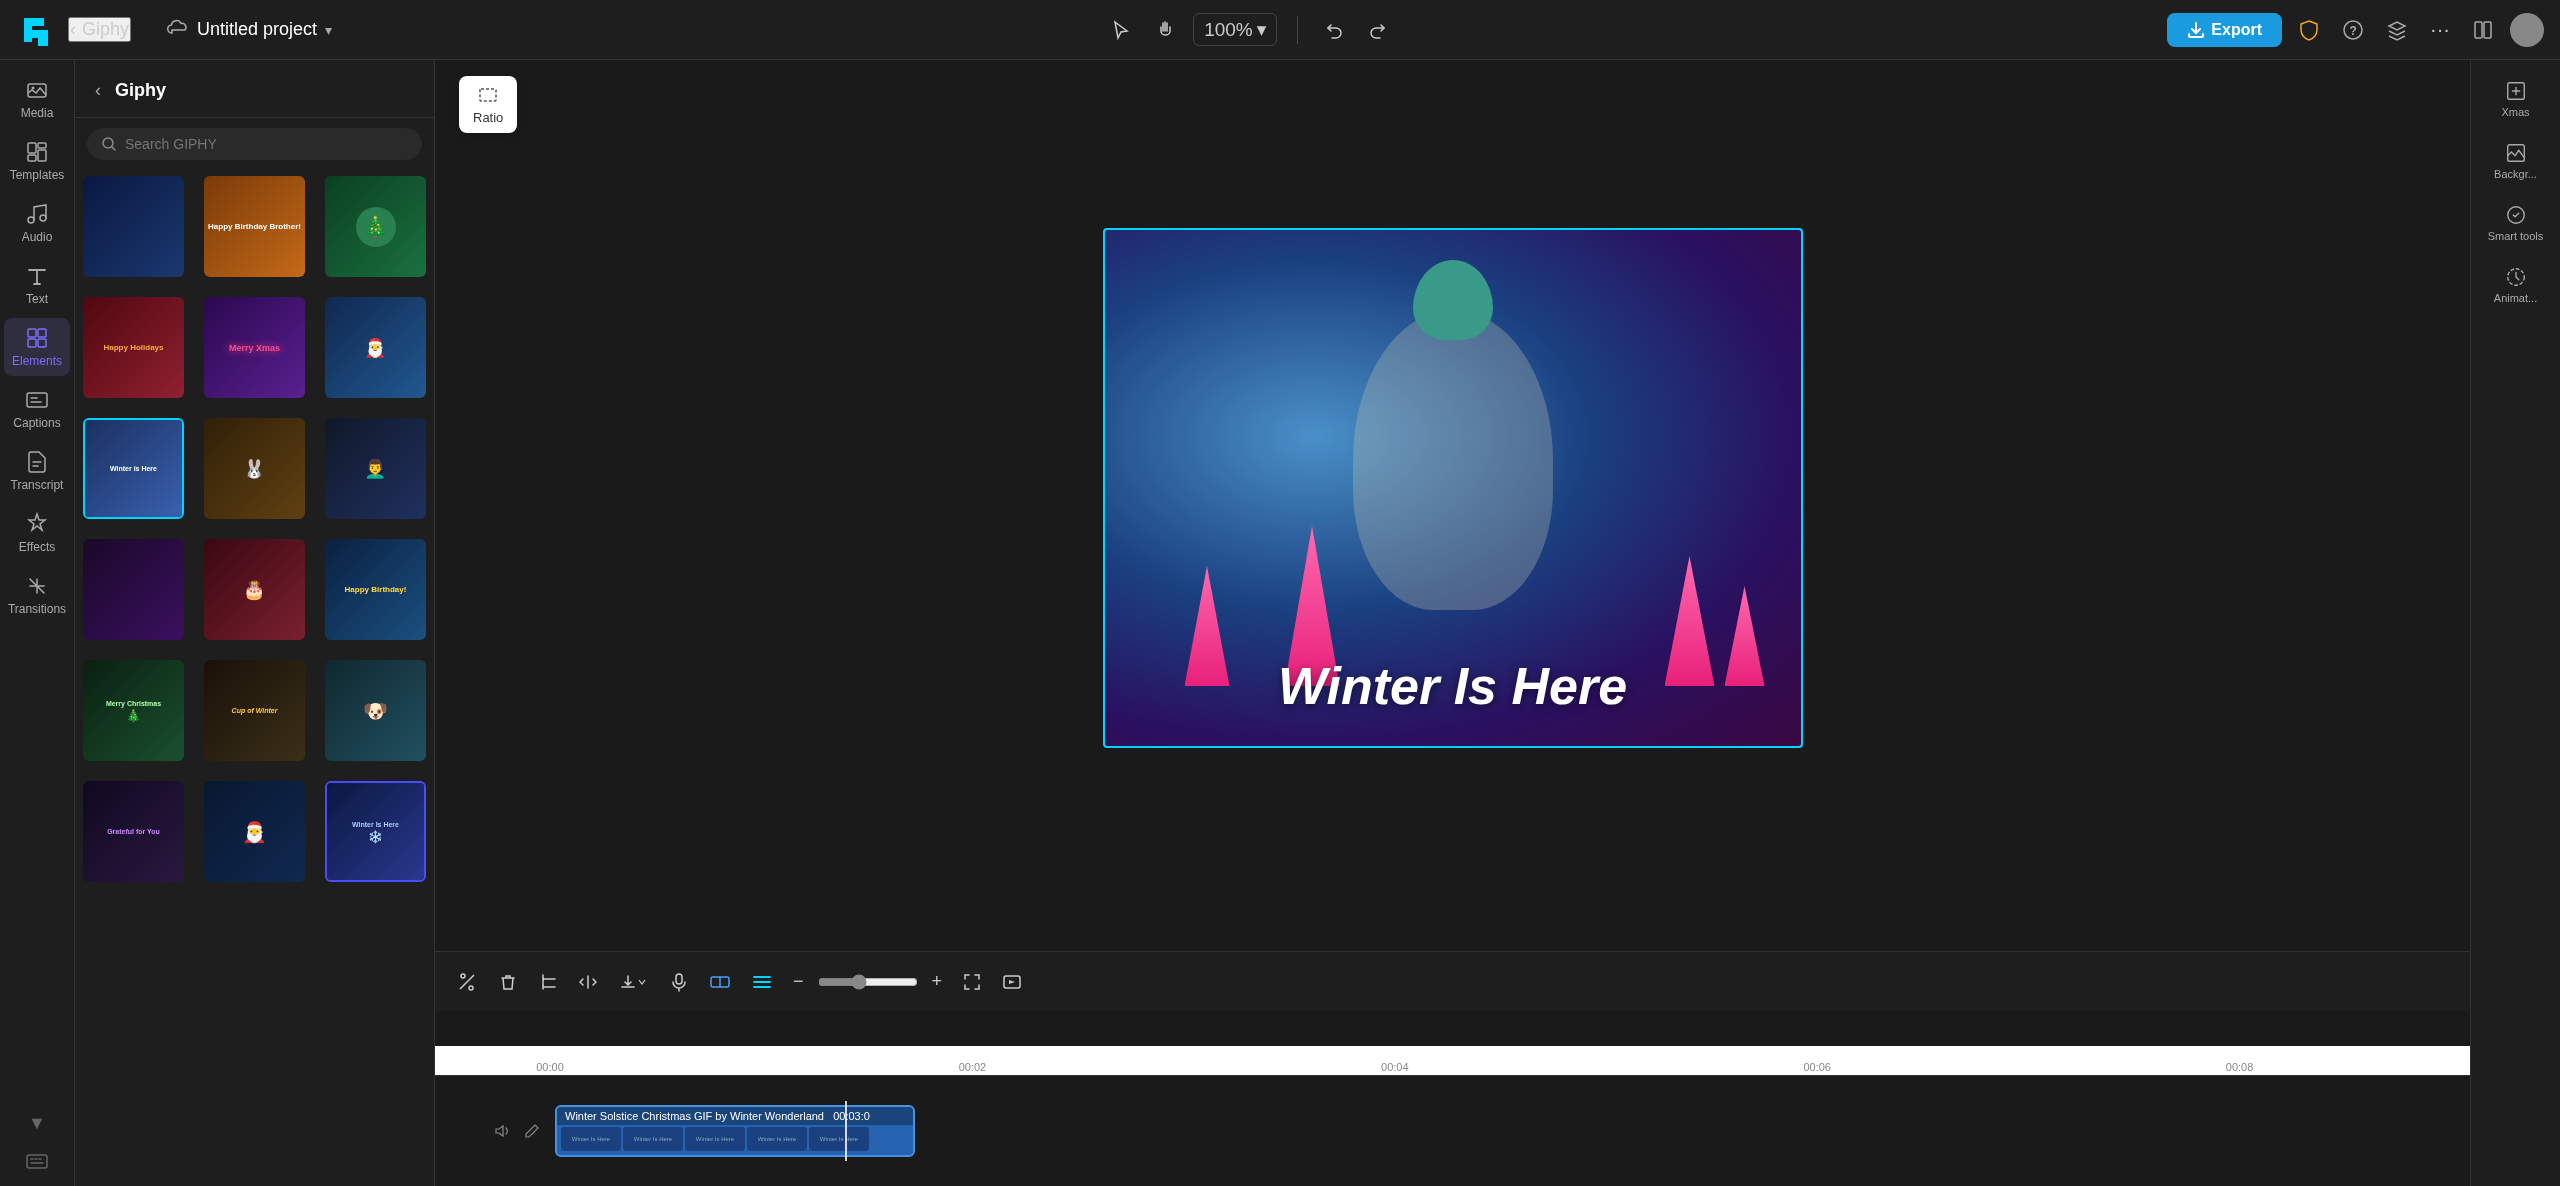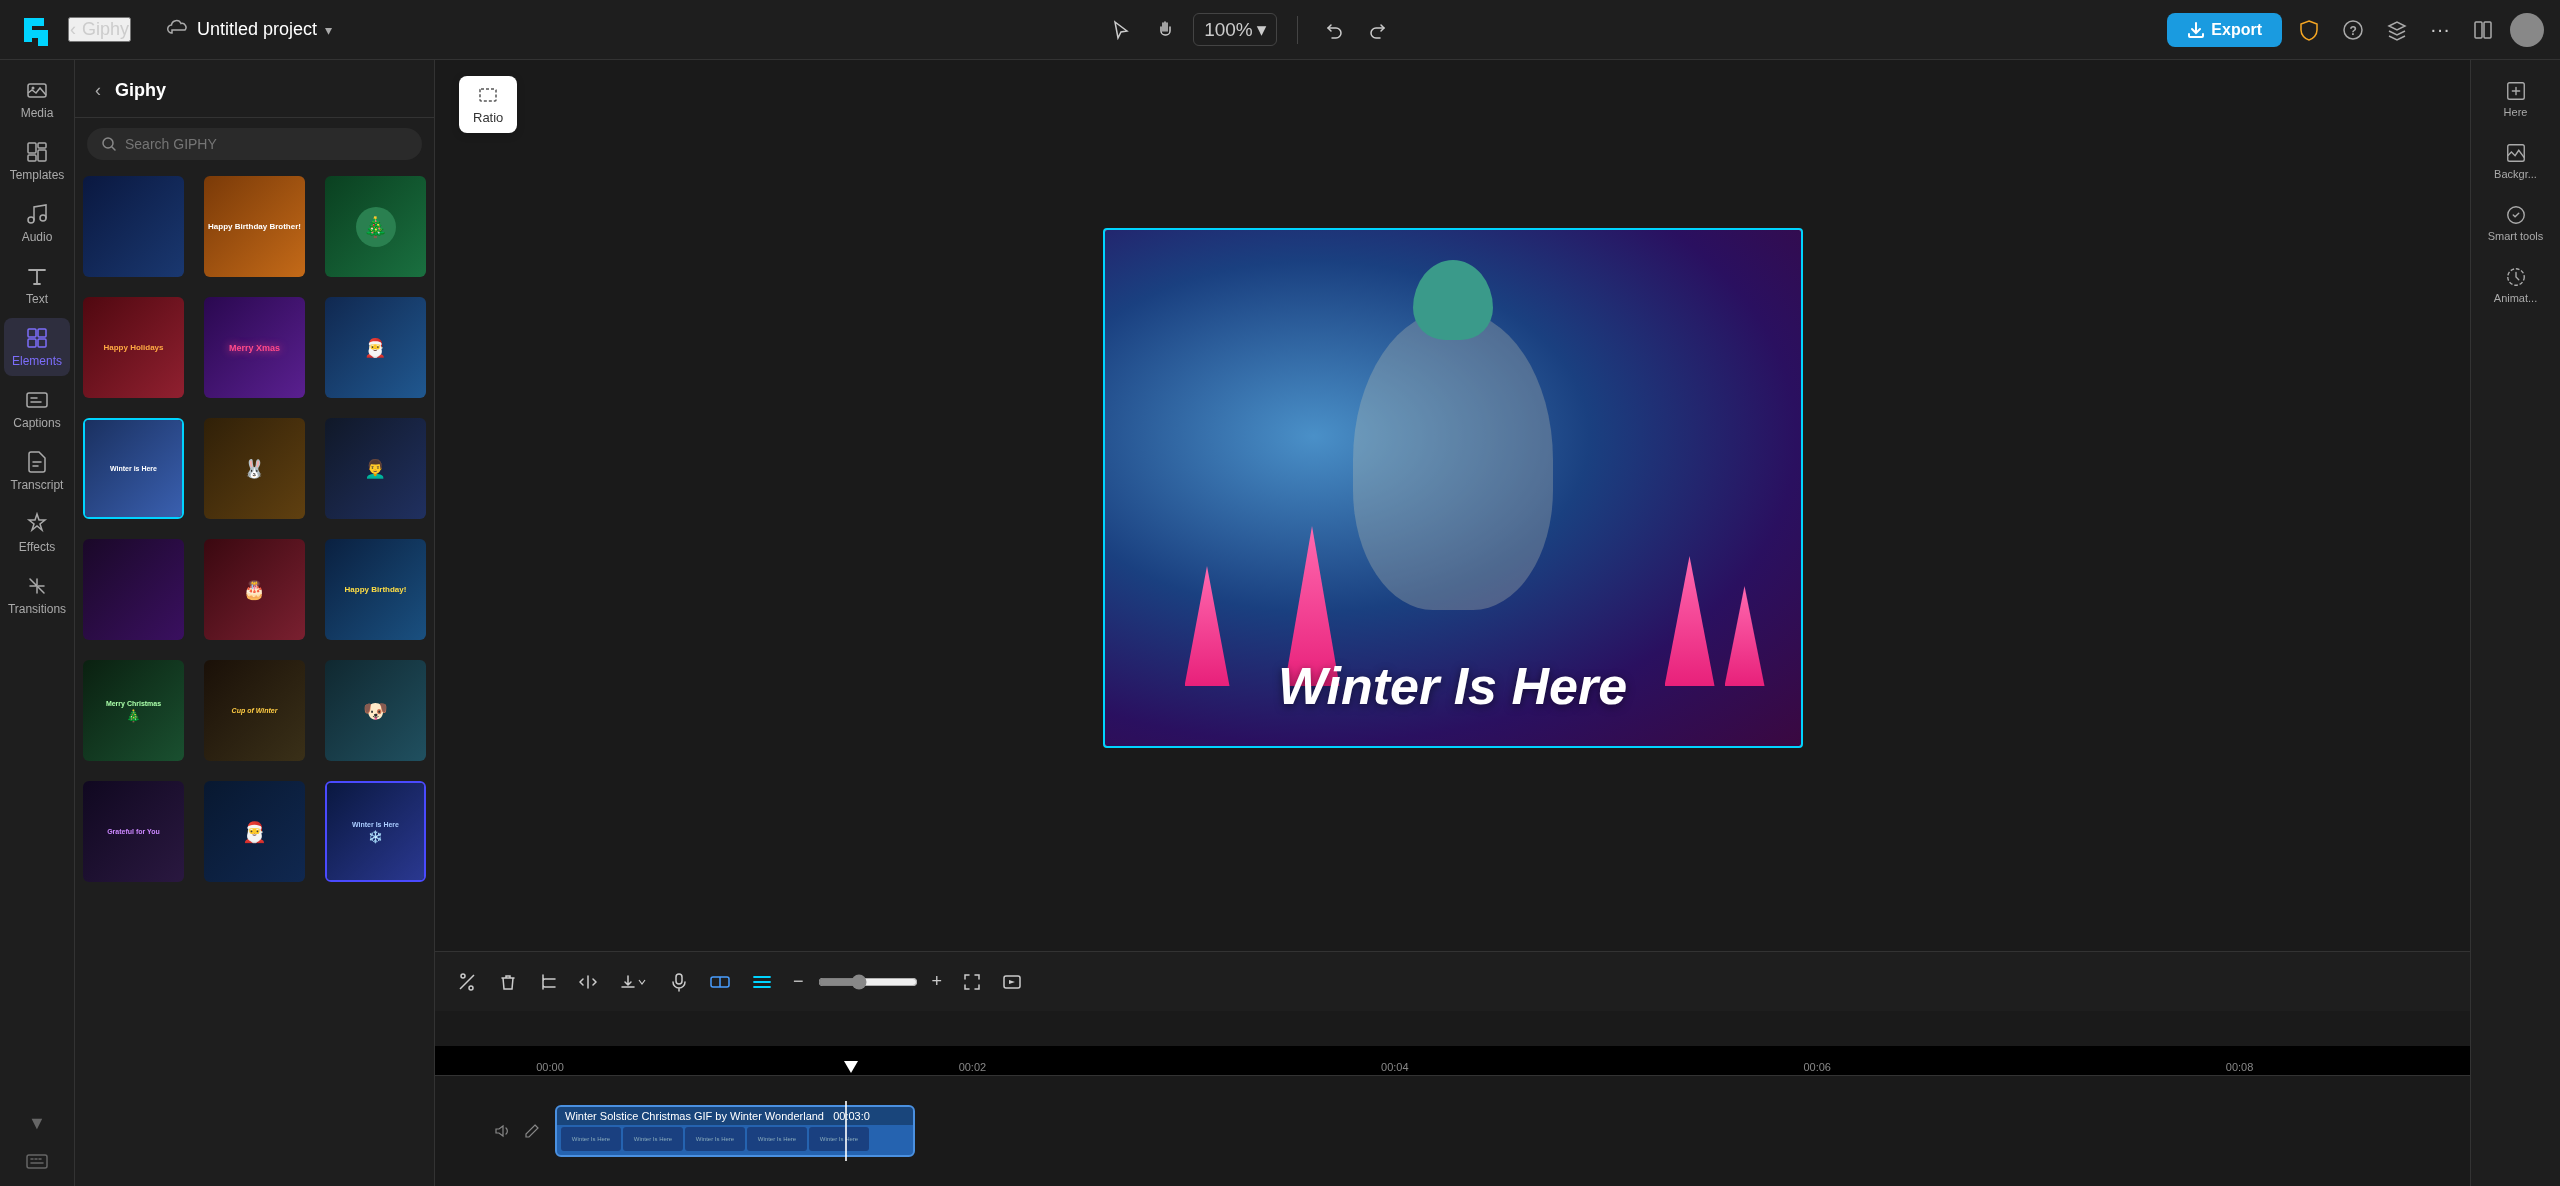--- a/index.html
+++ b/index.html
@@ -253,21 +253,21 @@
     
     .timeline-area {
       height: 140px;
       background: #1a1a1a;
       display: flex;
       flex-direction: column;
       flex-shrink: 0;
     }
     .timeline-ruler {
       height: 30px;
-      background: #000000;
+      background: #ffffff;
       display: flex;
       align-items: center;
       padding: 0 0 0 60px;
       border-bottom: 1px solid #333;
       position: relative;
     }
     .ruler-marks { display: flex; flex: 1; position: relative; }
     .ruler-mark {
       position: absolute;
       color: #888;
@@ -860,21 +860,21 @@
       </div>
     </div>
   </div>
 
   <div class="right-sidebar">
     <div class="right-sidebar-item">
       <svg viewBox="0 0 24 24" fill="none">
         <rect x="3" y="3" width="18" height="18" rx="2" stroke="#aaa" stroke-width="1.5"></rect>
         <path d="M8 12h8M12 8v8" stroke="#aaa" stroke-width="1.5" stroke-linecap="round"></path>
       </svg>
-      <span>Here</span>
+      <span>Xmas</span>
     </div>
     <div class="right-sidebar-item">
       <svg viewBox="0 0 24 24" fill="none">
         <rect x="3" y="3" width="18" height="18" rx="2" stroke="#aaa" stroke-width="1.5"></rect>
         <path d="M3 15l4-4 4 4 4-6 6 8" stroke="#aaa" stroke-width="1.5" fill="none"></path>
       </svg>
       <span>Backgr...</span>
     </div>
     <div class="right-sidebar-item">
       <svg viewBox="0 0 24 24" fill="none">

